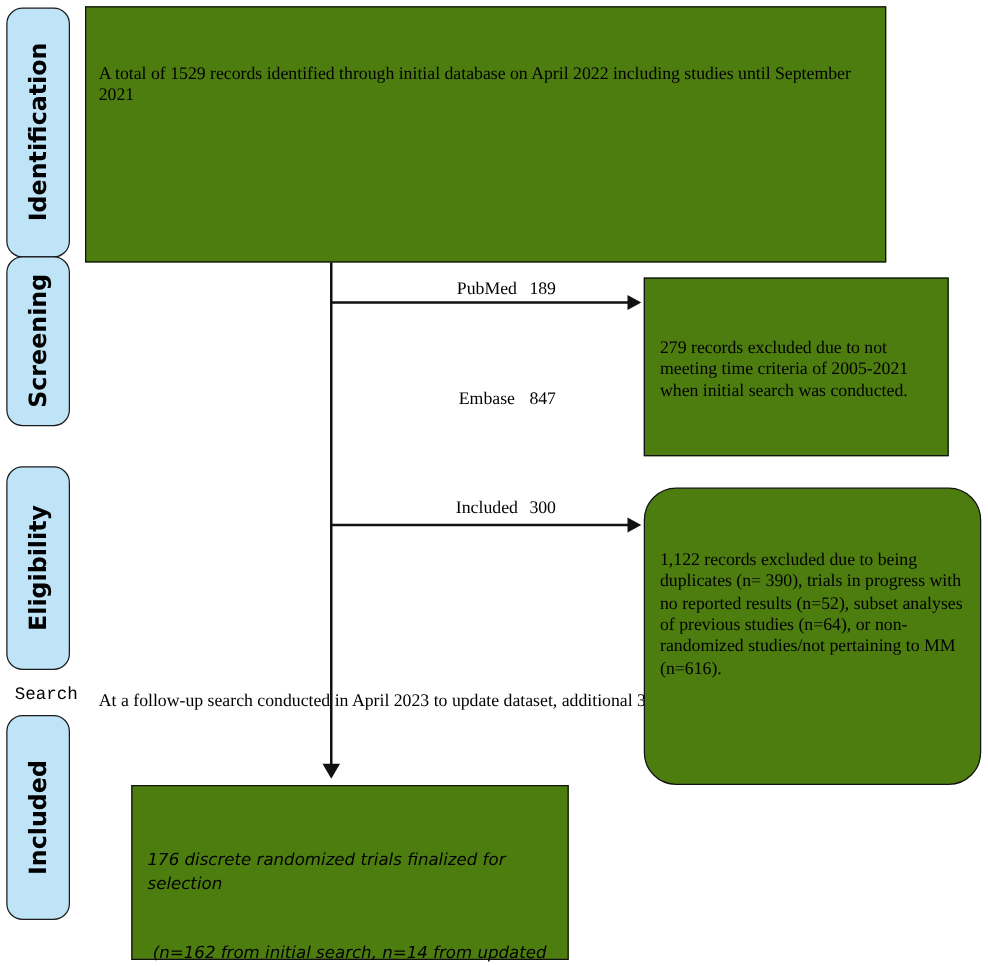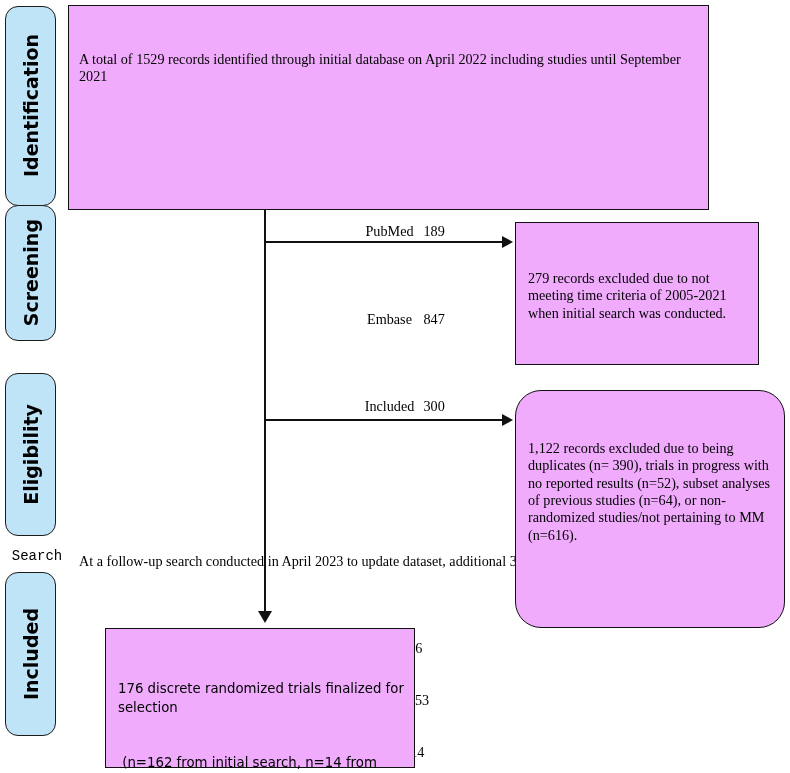--- a/index.html
+++ b/index.html
@@ -51,21 +51,21 @@
     font-family: Liberation Mono, monospace;
     font-size: 14px;
     color: #000;
     text-align: center;
     white-space: nowrap;
   }
 
   
   .flowbox {
     position: absolute;
-    background: #f0abfc;
+    background: #4d7c0f;
     border: 1.5px solid #111111;
     box-sizing: border-box;
     font-family: "Liberation Serif", serif;
     font-size: 14.2px;
     line-height: 17.4px;
     color: #000000;
     white-space: pre-wrap;
   }
 
   #box-identification {
@@ -75,25 +75,26 @@
   #box-screening {
     left: 515px; top: 222px; width: 244px; height: 143px;
     padding: 12px 8px 8px 12px;
   }
   #box-eligibility {
     left: 515px; top: 390px; width: 270px; height: 238px;
     padding: 14px 8px 8px 12px;
     border-radius: 26px;
   }
   #box-included {
-    left: 105px; top: 628px; width: 310px; height: 140px;
+    left: 105px; top: 628px; width: 350px; height: 140px;
     padding: 14px 8px 8px 12px;
     font-family: "DejaVu Sans", sans-serif;
     font-size: 13.3px;
     line-height: 18.5px;
+    font-style: italic;
   }
 
   
   .flowbox .para { margin: 0; }
   .flowbox .gap  { height: 16px; }
 
   
   .dbline { display: block; text-align: center; }
   .dbname { display: inline-block; width: 68px; }
 

